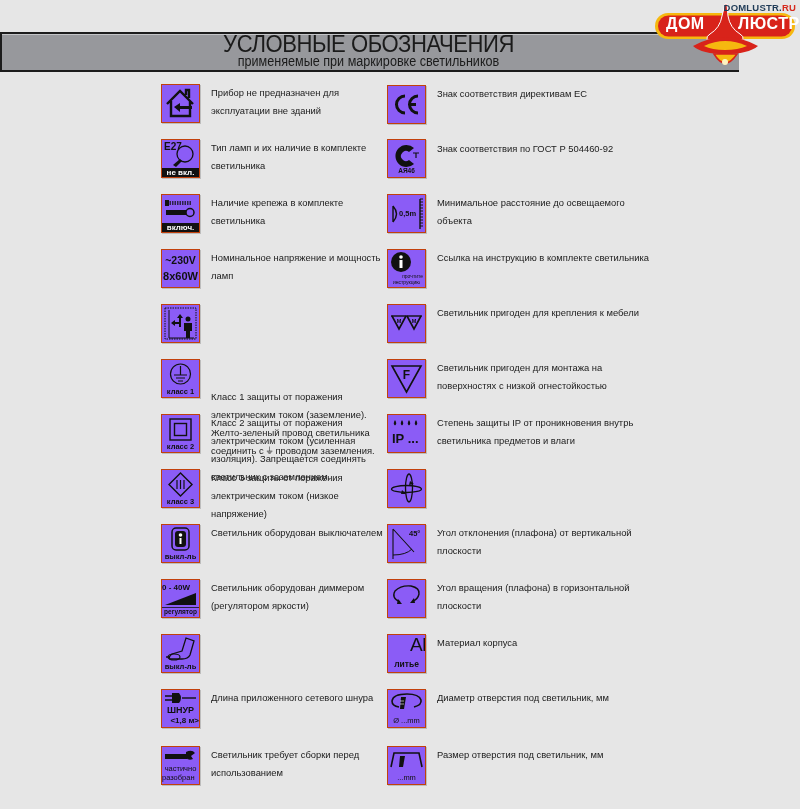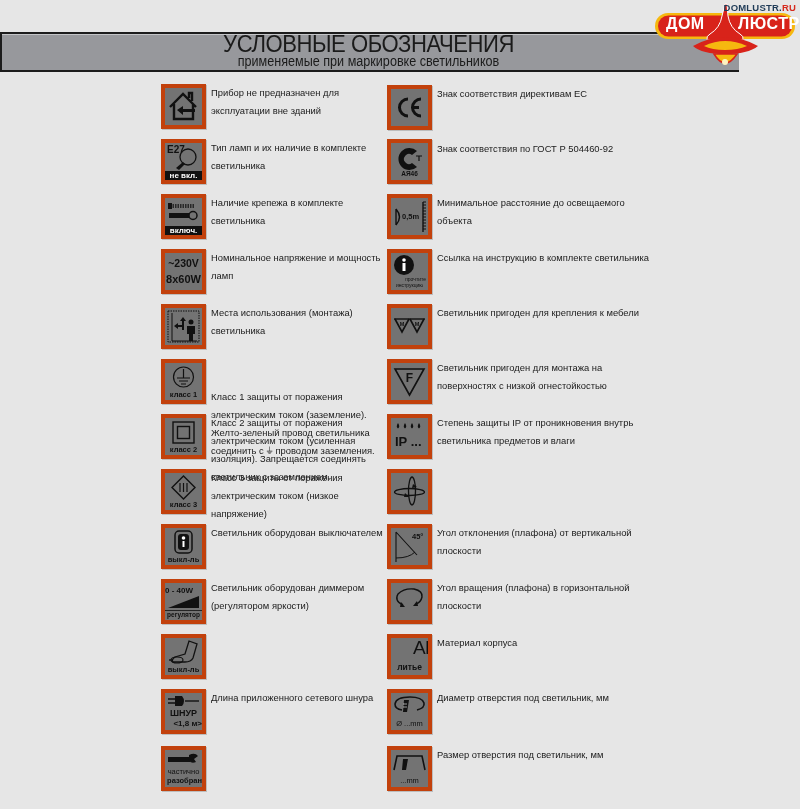--- a/index.html
+++ b/index.html
@@ -34,21 +34,21 @@
   .logo-url {
     position: absolute; right: 4px; top: 2px; font-size: 9.5px; font-weight: bold;
     color: #1f3b57; letter-spacing: 0.2px;
   }
   .logo-url .ru { color: #d62a1e; }
 
   .legend { position: absolute; left: 0; top: 0; width: 800px; height: 809px; }
   .item { position: absolute; width: 230px; height: 48px; }
   .icon-box {
     position: absolute; left: 0; top: 0; width: 37px; height: 37px;
-    border: 4px solid #c2410c; background: #737373;
+    border: 1px solid #c2410c; background: #8b5cf6;
     box-shadow: 1px 1px 0 #bdbdbd;
     overflow: hidden;
   }
   .icon-box svg { position: absolute; left: 0; top: 0; width: 37px; height: 37px; }
   .desc {
     position: absolute; left: 50px; top: 0px; width: 220px;
     font-size: 9.4px; line-height: 18px; color: #202020;
   }
   .col-left .desc { width: 172px; }
 </style>
@@ -129,21 +129,20 @@
       <div class="icon-box">
         <svg viewBox="0 0 37 37">
             <rect x="3" y="3" width="31" height="31" fill="none" stroke="#111" stroke-width="1" stroke-dasharray="1.5 1"></rect>
             <path d="M7 5 L7 33 L32 33" fill="none" stroke="#111" stroke-width="1"></path>
             <path d="M9 18 L13 15 L13 17 L17 17 L17 19 L13 19 L13 21 Z" fill="#111"></path>
             <path d="M18 9 L21 13 L19 13 L19 22 L17 22 L17 13 L15 13 Z" fill="#111"></path>
             <circle cx="26" cy="14" r="2.5" fill="#111"></circle>
             <path d="M22 18 L30 18 L30 26 L28 26 L28 33 L24 33 L24 26 L22 26 Z" fill="#111"></path>
           </svg>
       </div>
-      <div class="desc">Места использования (монтажа) светильника</div>
     </div>
 
     <div class="item" style="left:161px; top:359px;">
       <div class="icon-box">
         <svg viewBox="0 0 37 37">
             <circle cx="18.5" cy="14" r="10" fill="none" stroke="#111" stroke-width="1.2"></circle>
             <path d="M18.5 6 L18.5 15 M12 15 L25 15 M14 18 L23 18 M16 21 L21 21" stroke="#111" stroke-width="1.2"></path>
           </svg>
         <div style="position:absolute;left:0;width:37px;top:27px;text-align:center;font-size:7.5px;font-weight:bold;color:#111;">класс 1</div>
       </div>
@@ -221,22 +220,23 @@
       <div class="desc" style="width:200px;">Длина приложенного сетевого шнура</div>
     </div>
 
     <div class="item" style="left:161px; top:746px;">
       <div class="icon-box">
         <svg viewBox="0 0 37 37">
             <rect x="3" y="7" width="22" height="5" fill="#111"></rect>
             <path d="M24 5 Q30 2 33 6 L29 9 L31 12 Q27 14 24 11 Z" fill="#111"></path>
           </svg>
         <div style="position:absolute;left:0;width:37px;top:17px;text-align:center;font-size:7.5px;color:#111;">частично</div>
-        <div style="position:absolute;left:0;width:37px;top:26px;text-align:right;font-size:7.5px;color:#111;font-weight:bold;">разобран</div>
-      </div>
+        <div style="position:absolute;left:0;width:37px;top:26px;text-align:left;font-size:7.5px;color:#111;">разобран</div>
+      </div>
+      <div class="desc">Светильник требует сборки перед использованием</div>
     </div>
   </div>
 
   <div class="col-right">
 
     <div class="item" style="left:387px; top:85px;">
       <div class="icon-box">
         <svg viewBox="0 0 37 37">
             <path d="M17 10 A8 8 0 1 0 17 27" fill="none" stroke="#111" stroke-width="3"></path>
             <path d="M30 10 A8 8 0 1 0 30 27 M21 18.5 L28 18.5" fill="none" stroke="#111" stroke-width="3"></path>

